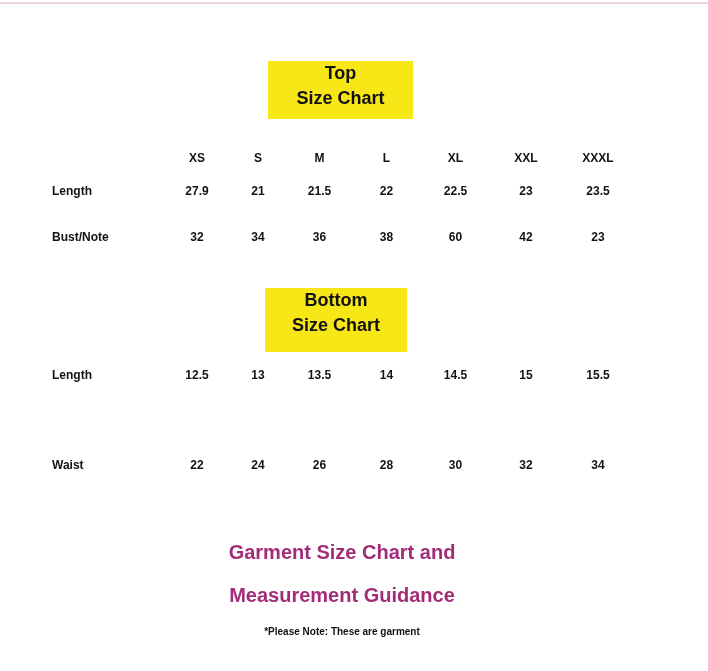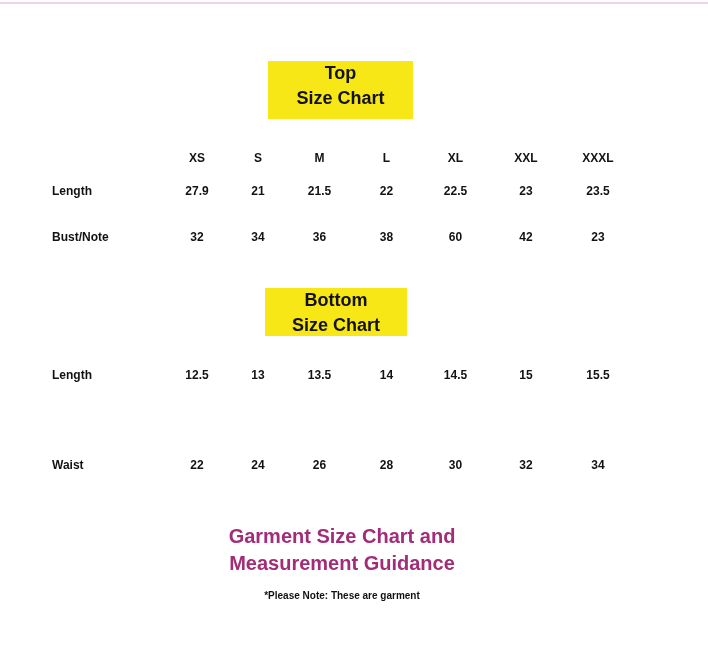--- a/index.html
+++ b/index.html
@@ -30,21 +30,21 @@
     text-align: center;
     font-weight: bold;
     font-size: 18px;
     line-height: 25px;
     color: #121212;
     display: flex;
     flex-direction: column;
     justify-content: flex-start;
   }
   #top-title-box   { left: 268px; top: 61px;  width: 145px; height: 58px; }
-  #bottom-title-box{ left: 265px; top: 288px; width: 142px; height: 48px; }
+  #bottom-title-box{ left: 265px; top: 288px; width: 142px; height: 64px; }
 
   .grid-row {
     position: absolute;
     left: 45px;
     width: 589px;
     display: grid;
     grid-template-columns: 120px 64px 58px 65px 69px 69px 72px 72px;
     font-weight: bold;
     font-size: 12px;
     line-height: 18px;
@@ -67,21 +67,21 @@
     left: 0;
     top: 523px;
     width: 684px;
     text-align: center;
   }
   .footer-heading {
     font-weight: bold;
     font-size: 20px;
     line-height: 27px;
     color: var(--heading-magenta, #a32c78);
-    margin: 0;
+    margin: 16px;
     text-align: center;
   }
   .footer-note {
     margin-top: 12px;
     font-weight: bold;
     font-size: 10px;
     line-height: 14px;
     color: #121212;
   }
 </style>

